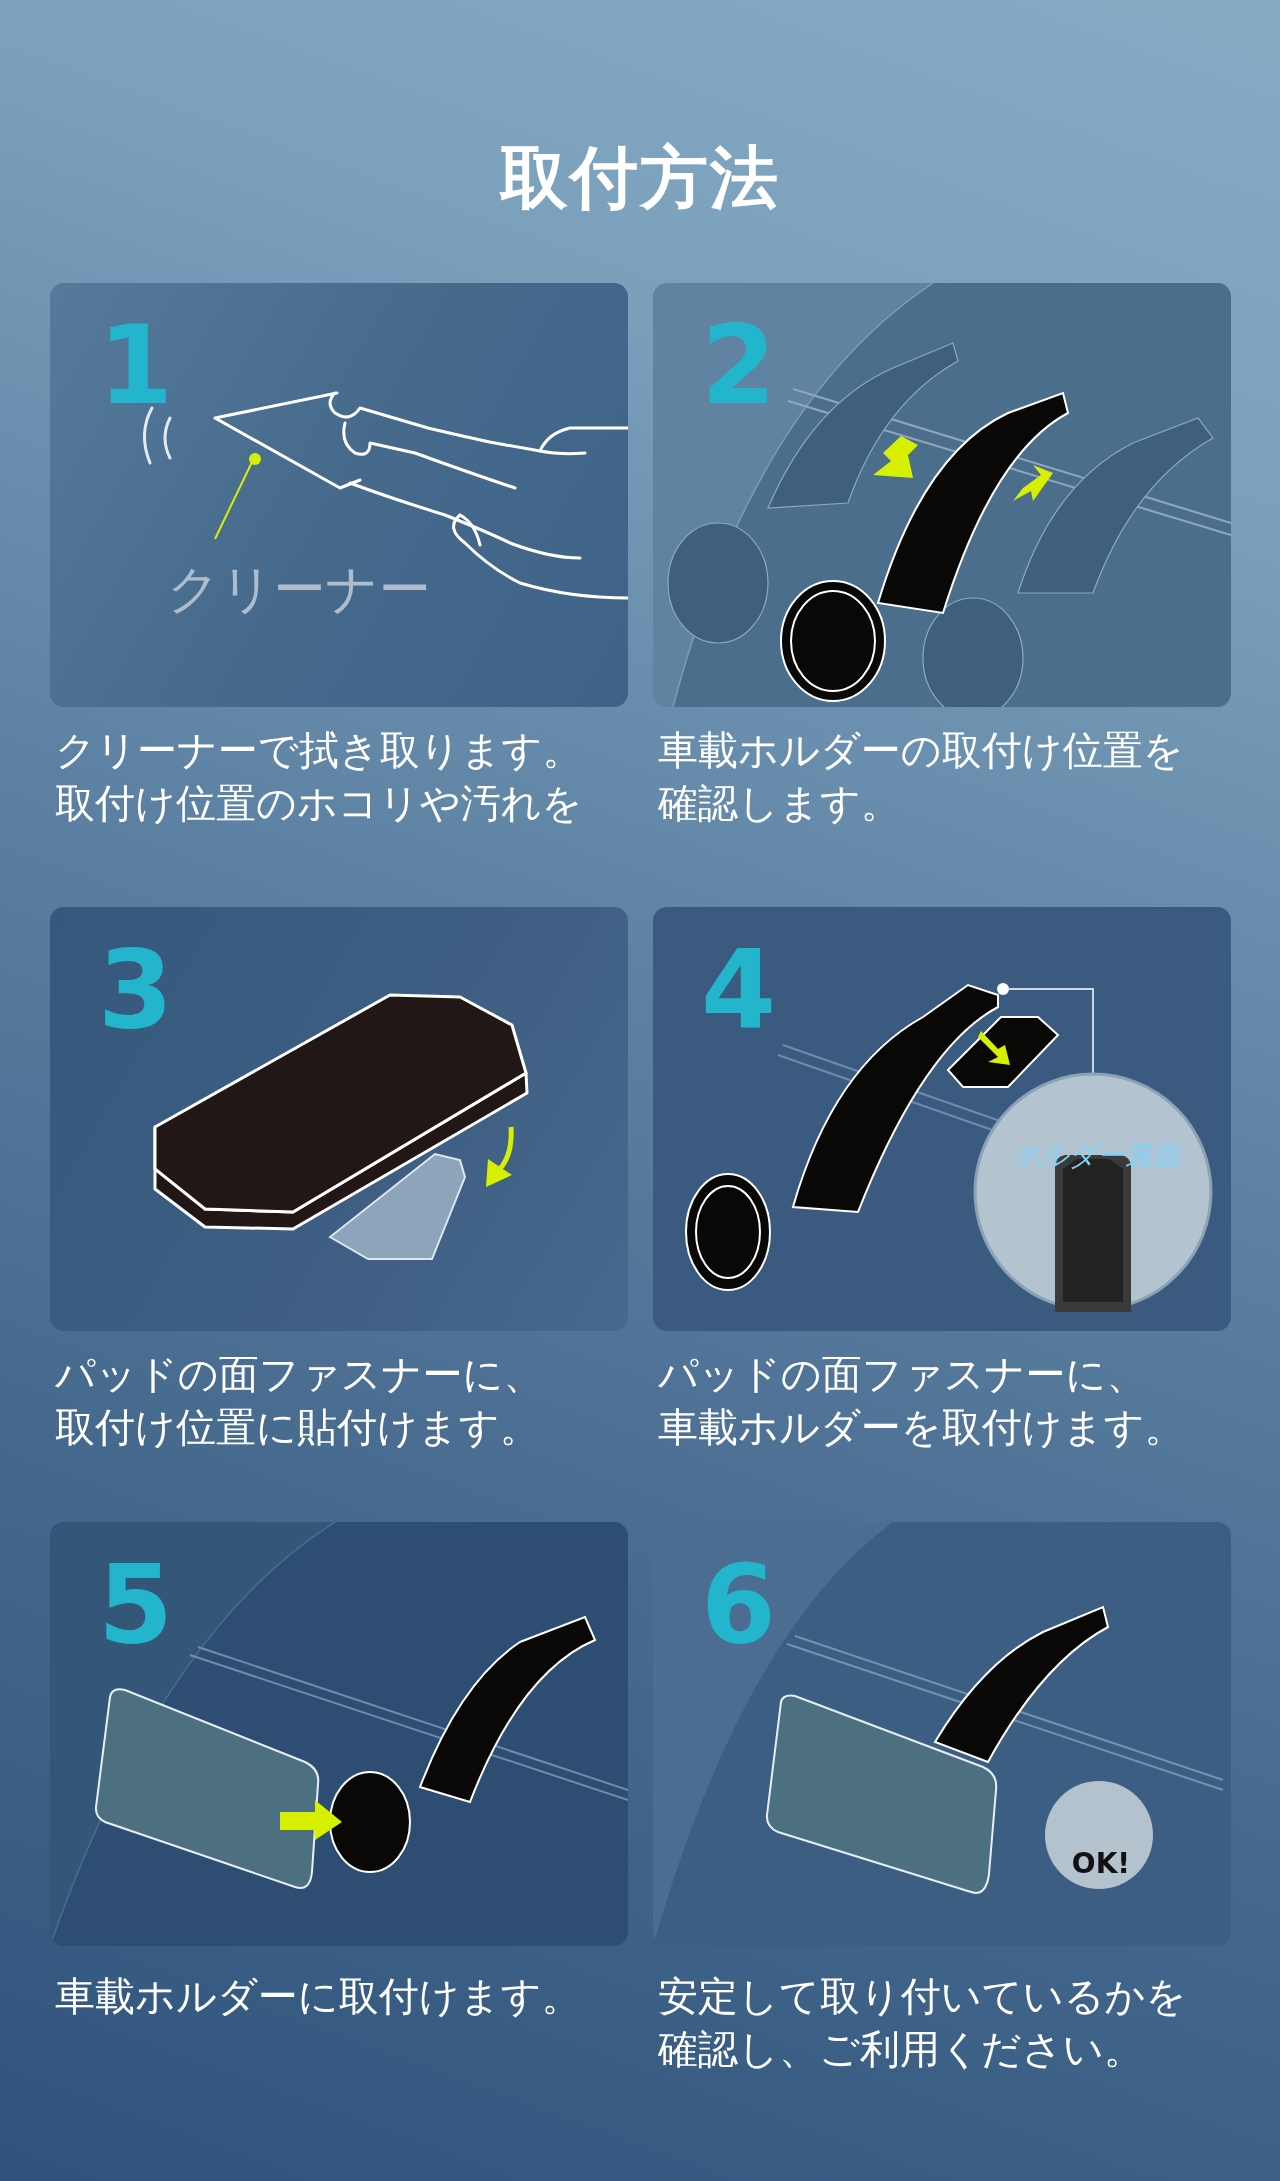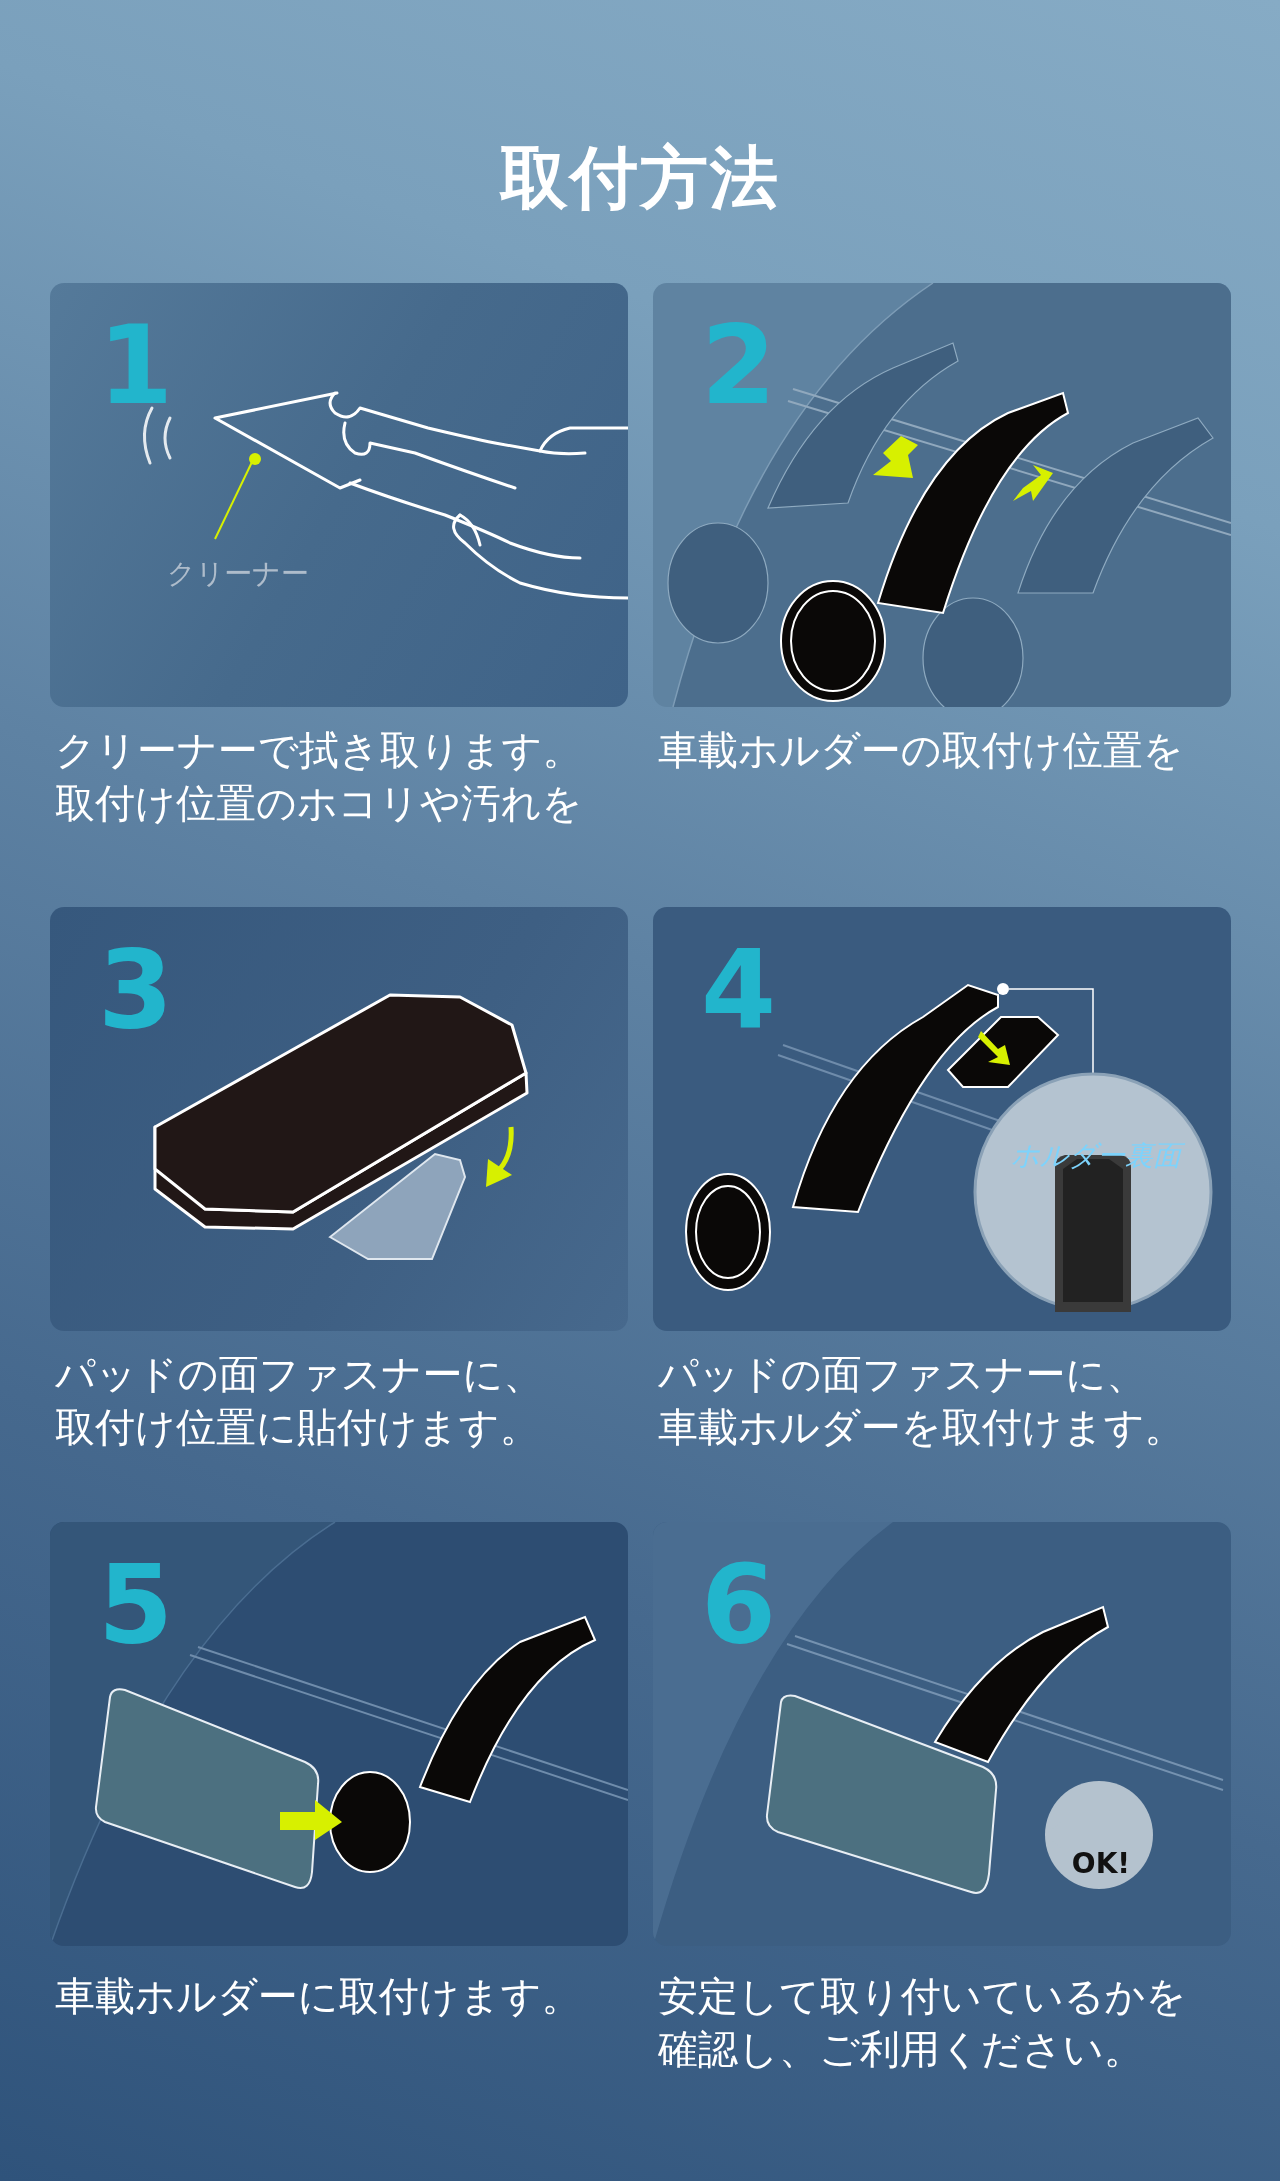--- a/index.html
+++ b/index.html
@@ -28,21 +28,21 @@
   }
   .caption {
     position: absolute; color: #ffffff; font-size: 40px; line-height: 53px; white-space: nowrap;
   }
   .c-left { left: 55px; }
   .c-right { left: 658px; }
   .cap-row1 { top: 724px; }
   .cap-row2 { top: 1348px; }
   .cap-row3 { top: 1970px; }
   .cleaner-label {
-    position: absolute; left: 117px; top: 272px; font-size: 28px; color: #aebccb; white-space: nowrap; text-align: right;
+    position: absolute; left: 117px; top: 272px; font-size: 52px; color: #aebccb; white-space: nowrap; text-align: right;
   }
   .inset-label {
     position: absolute; left: 358px; top: 230px; font-size: 28px; color: #7dd3fc; white-space: nowrap; font-style: italic;
   }
   .ok-label {
     position: absolute; left: 403px; top: 293px; width: 90px; text-align: center;
     font-size: 28px; font-weight: bold; color: #111111; margin-top: 32px;
   }
 </style>
 </head>
@@ -92,20 +92,21 @@
       <ellipse cx="180" cy="358" rx="52" ry="60" fill="#0a0807"></ellipse>
       <ellipse cx="180" cy="358" rx="42" ry="50" fill="#0a0807"></ellipse>
     </g>
     <polygon points="248,153 230,170 238,178 220,192 260,195 255,172 265,162" fill="#d7f000"></polygon>
     <polygon points="370,205 388,192 380,182 400,190 380,218 378,208 360,218" fill="#d7f000"></polygon>
   </svg>
   <div class="step-num">2</div>
 </div>
 <div class="caption c-right cap-row1">
   <div>車載ホルダーの取付け位置を</div>
+  <div>確認します。</div>
 </div>
 
 <div class="panel p-left row2" style="background: linear-gradient(120deg, #36587d 0%, #3e5f83 60%, #47698d 100%);">
   <svg class="art" viewBox="0 0 578 424">
     <path d="M280 330 L318 352 L382 352 L415 270 L410 253 L385 247 Z" fill="#8ea4bb" stroke="#dfe7ef" stroke-width="2"></path>
     <g stroke="#ffffff" stroke-width="3" stroke-linejoin="round" fill="#211716">
       <path d="M105 220 L105 282 L155 320 L243 322 L477 186 L476 166 L243 305 L155 302 Z"></path>
       <path d="M105 220 L340 88 L410 90 L462 118 L476 166 L243 305 L155 302 L105 262 Z"></path>
     </g>
     <path d="M461 220 Q463 250 447 265" fill="none" stroke="#d7f000" stroke-width="5"></path>

